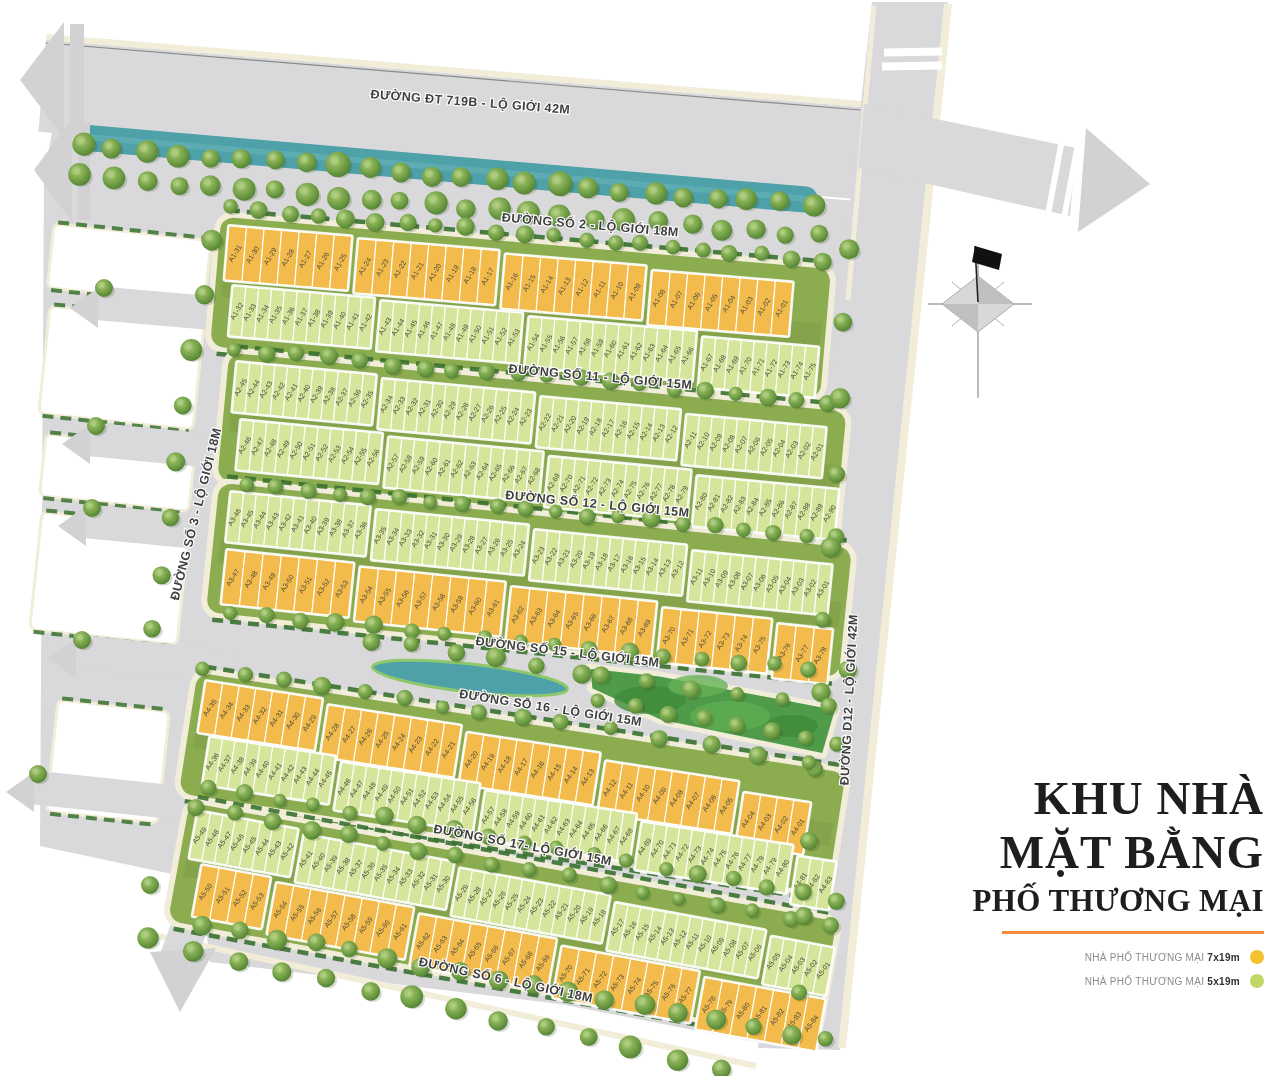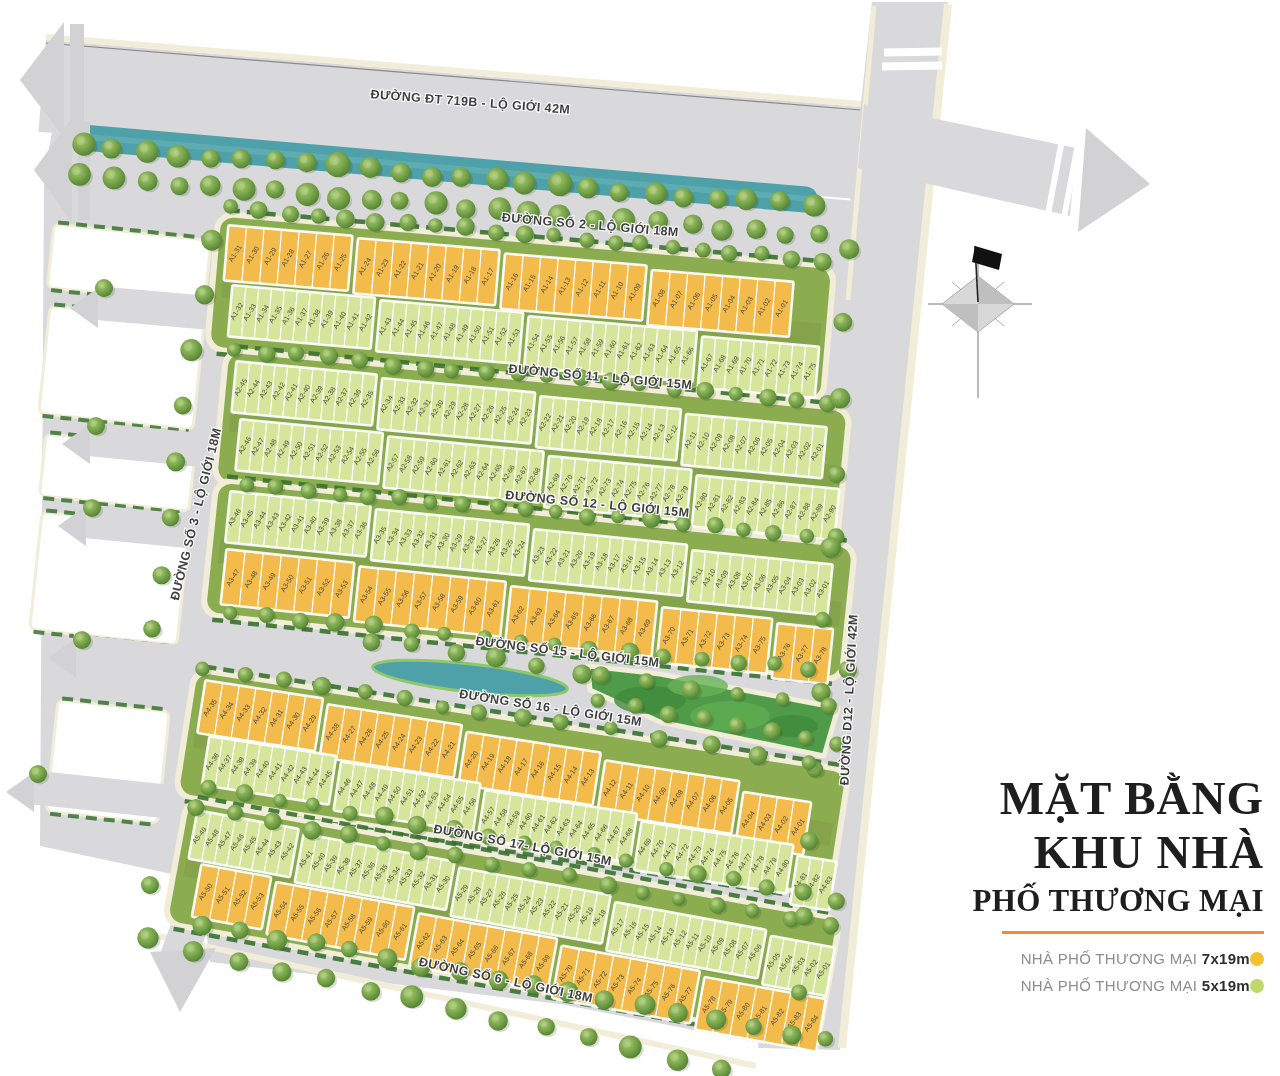--- a/index.html
+++ b/index.html
@@ -7,22 +7,22 @@
          font-family:"Liberation Sans",sans-serif;}
   #map{position:absolute;left:0;top:0;}
   .rl{font-family:"Liberation Sans",sans-serif;font-weight:bold;fill:#3f3f3f;
       paint-order:stroke;stroke:#ffffff;stroke-width:2.2px;letter-spacing:.4px;}
   .lotlbl{font-family:"Liberation Sans",sans-serif;fill:#4a4a3c;}
   .title-block{position:absolute;right:16px;top:772px;width:300px;text-align:right;
       font-family:"Liberation Serif",serif;color:#1e1e1e;}
   .t1{font-size:47px;font-weight:bold;line-height:1.14;letter-spacing:1px;}
   .t2{font-size:31px;font-weight:bold;letter-spacing:.4px;margin-top:4px;}
   .rule{height:3px;background:#F08A3C;width:262px;margin:12px 0 16px auto;}
-  .leg-row{display:flex;justify-content:flex-end;align-items:center;margin:10px 0;
-      font-family:"Liberation Sans",sans-serif;font-size:15px;color:#8d8d8d;letter-spacing:.3px;}
+  .leg-row{display:flex;justify-content:flex-end;align-items:center;gap:10px;margin:10px 0;
+      font-family:"Liberation Sans",sans-serif;font-size:10px;color:#8d8d8d;letter-spacing:.3px;}
   .leg-row b{color:#2e2e2e;}
   .dot{width:14px;height:14px;border-radius:50%;display:inline-block;}
 </style>
 </head>
 <body>
 
 <div class="stage">
   <svg id="map" width="1280" height="1076" viewBox="0 0 1280 1076">
       <defs>
         <radialGradient id="gt" cx="38%" cy="35%" r="75%">
@@ -2414,22 +2414,22 @@
         <line x1="1004" y1="282" x2="952" y2="326" stroke="#999" stroke-width="0.8"></line>
         <polygon points="978,276 1014,304 978,332 942,304" fill="#d8d8d8" stroke="#9a9a9a" stroke-width="0.8"></polygon>
         <polygon points="978,276 1014,304 978,304" fill="#bfbfbf"></polygon>
         <polygon points="978,332 942,304 978,304" fill="#bfbfbf"></polygon>
         <line x1="975" y1="246" x2="978" y2="302" stroke="#222" stroke-width="1.6"></line>
         <polygon points="975,246 1002,254 999,270 972,262" fill="#111"></polygon>
       </g>
     </svg>
 
   <div class="title-block">
+    <div class="t1">KHU NHÀ</div>
     <div class="t1">MẶT BẰNG</div>
-    <div class="t1">KHU NHÀ</div>
     <div class="t2">PHỐ THƯƠNG MẠI</div>
     <div class="rule"></div>
     <div class="leg-row">
       <span><span>NHÀ PHỐ THƯƠNG MẠI</span>
         <b>7x19m</b></span>
       <span class="dot" id="dot0" style="background: rgb(242, 195, 46);"></span>
     </div>
     <div class="leg-row">
       <span><span>NHÀ PHỐ THƯƠNG MẠI</span>
         <b>5x19m</b></span>

